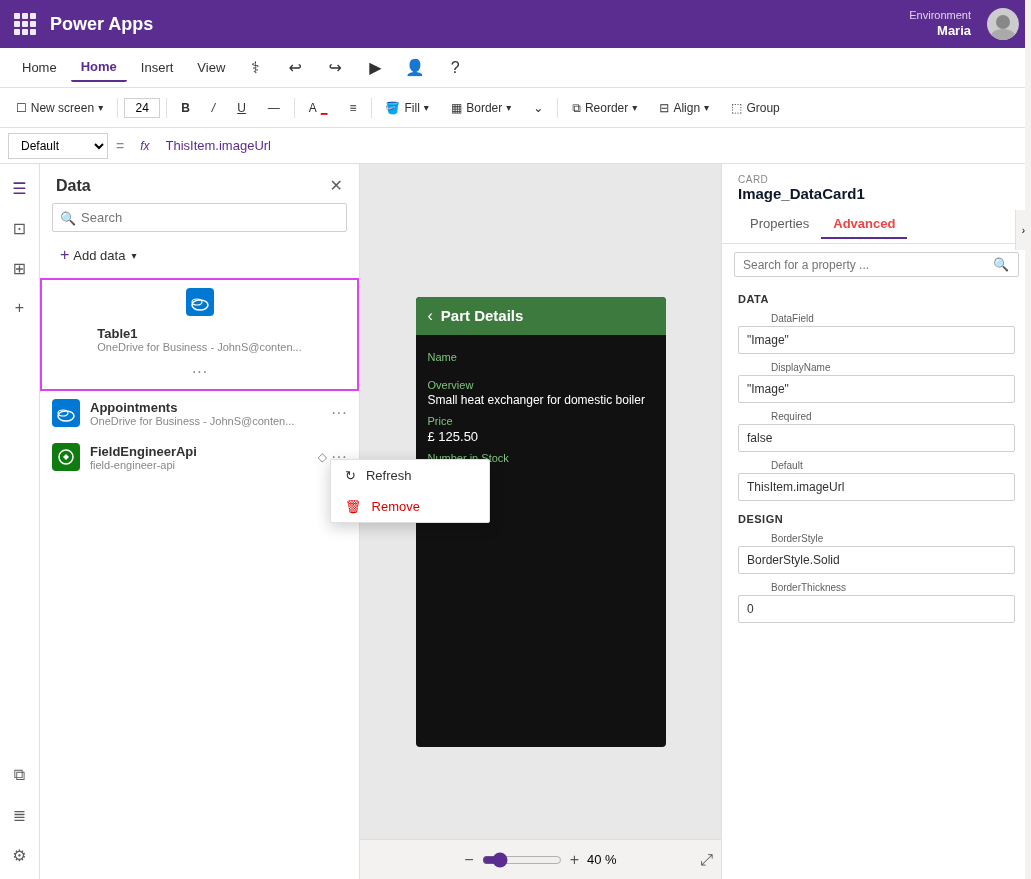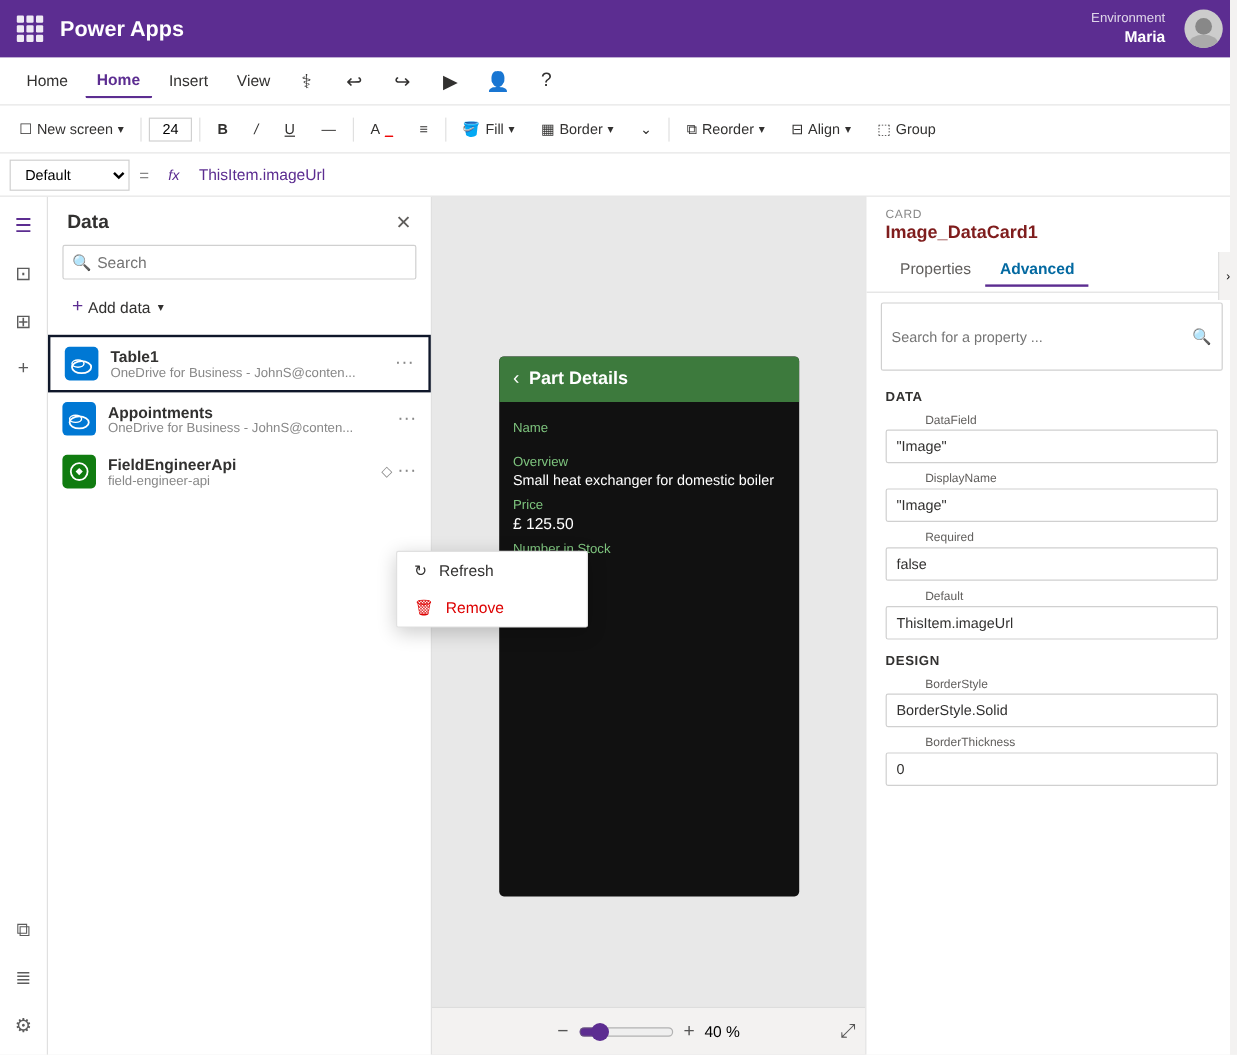--- a/index.html
+++ b/index.html
@@ -133,21 +133,21 @@
 
     
     .data-item {
       display: flex;
       align-items: center;
       padding: 8px 12px;
       gap: 10px;
       cursor: pointer;
       position: relative;
     }
-    .data-item.selected { border: 2px solid #0f172a; background: #fff; }
+    .data-item.selected { border: 2px solid #d946ef; background: #fff; flex-direction: column; }
     .data-icon { width: 28px; height: 28px; border-radius: 4px; display: flex; align-items: center; justify-content: center; font-size: 16px; flex-shrink: 0; }
     .data-icon.onedrive { background: #0078d4; }
     .data-icon.green { background: #107c10; }
     .data-info { flex: 1; min-width: 0; }
     .data-name { font-size: 13px; font-weight: 600; color: #323130; }
     .data-sub { font-size: 11px; color: #888; white-space: nowrap; overflow: hidden; text-overflow: ellipsis; }
     .data-more { color: #888; cursor: pointer; font-size: 16px; }
 
     
     .context-menu {
@@ -230,32 +230,32 @@
       border-left: 1px solid #e0e0e0;
       display: flex;
       flex-direction: column;
       overflow: hidden;
     }
     .right-panel-header {
       padding: 10px 16px 4px;
       border-bottom: 1px solid #e0e0e0;
     }
     .card-label { font-size: 10px; color: #888; letter-spacing: 0.5px; text-transform: uppercase; }
-    .card-title { font-size: 15px; font-weight: 600; color: #7f1d1d; margin-bottom: 8px; }
+    .card-title { font-size: 15px; font-weight: 600; color: #0f172a; margin-bottom: 8px; }
     .panel-tabs { display: flex; gap: 0; }
     .panel-tab { padding: 6px 12px; font-size: 13px; cursor: pointer; color: #605e5c; border-bottom: 2px solid transparent; }
-    .panel-tab.active { color: #0369a1; border-bottom: 2px solid #5c2d91; font-weight: 600; }
+    .panel-tab.active { color: #ef4444; border-bottom: 2px solid #5c2d91; font-weight: 600; }
     .right-panel-body { flex: 1; overflow-y: auto; padding: 0; }
     .prop-search {
       display: flex;
       align-items: center;
       margin: 8px 12px;
       border: 1px solid #d0d0d0;
       border-radius: 2px;
-      padding: 20px 8px;
+      padding: 4px 8px;
       gap: 6px;
     }
     .prop-search input { border: none; outline: none; font-size: 12px; flex: 1; }
     .section-label { font-size: 11px; font-weight: 600; color: #323130; padding: 8px 16px 4px; letter-spacing: 0.5px; text-transform: uppercase; }
     .prop-row { padding: 4px 16px 4px; }
     .prop-name { font-size: 10px; color: #605e5c; margin-bottom: 2px; margin-left: 33px; }
     .prop-input {
       width: 100%;
       border: 1px solid #d0d0d0;
       padding: 6px 8px;

